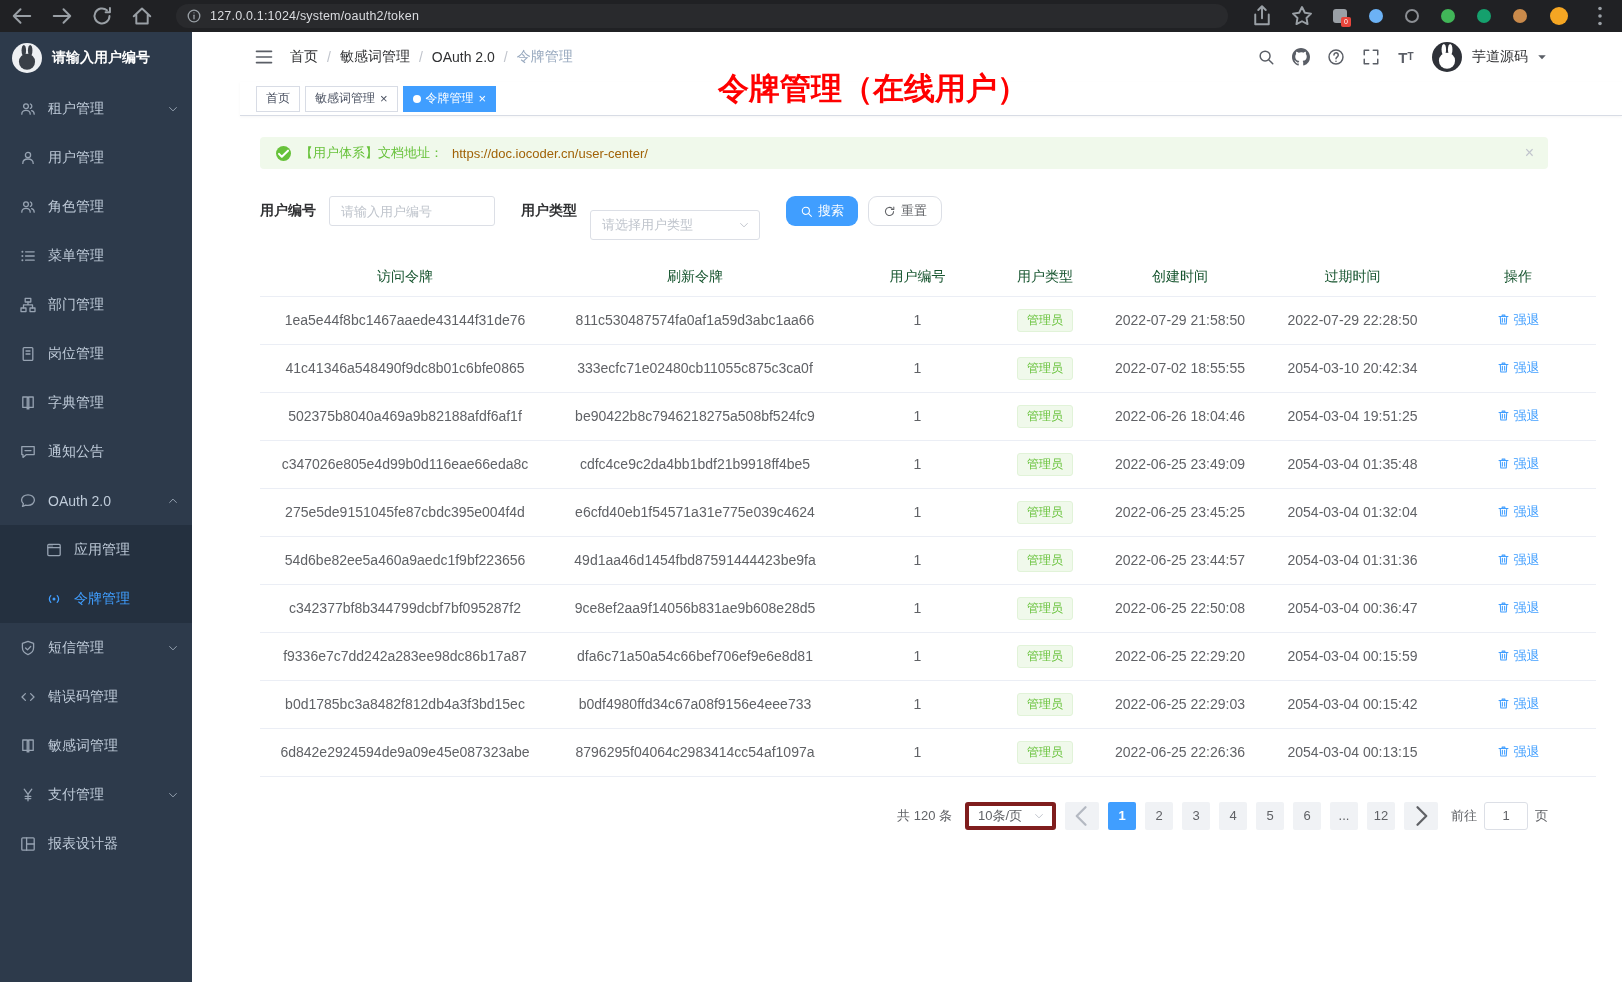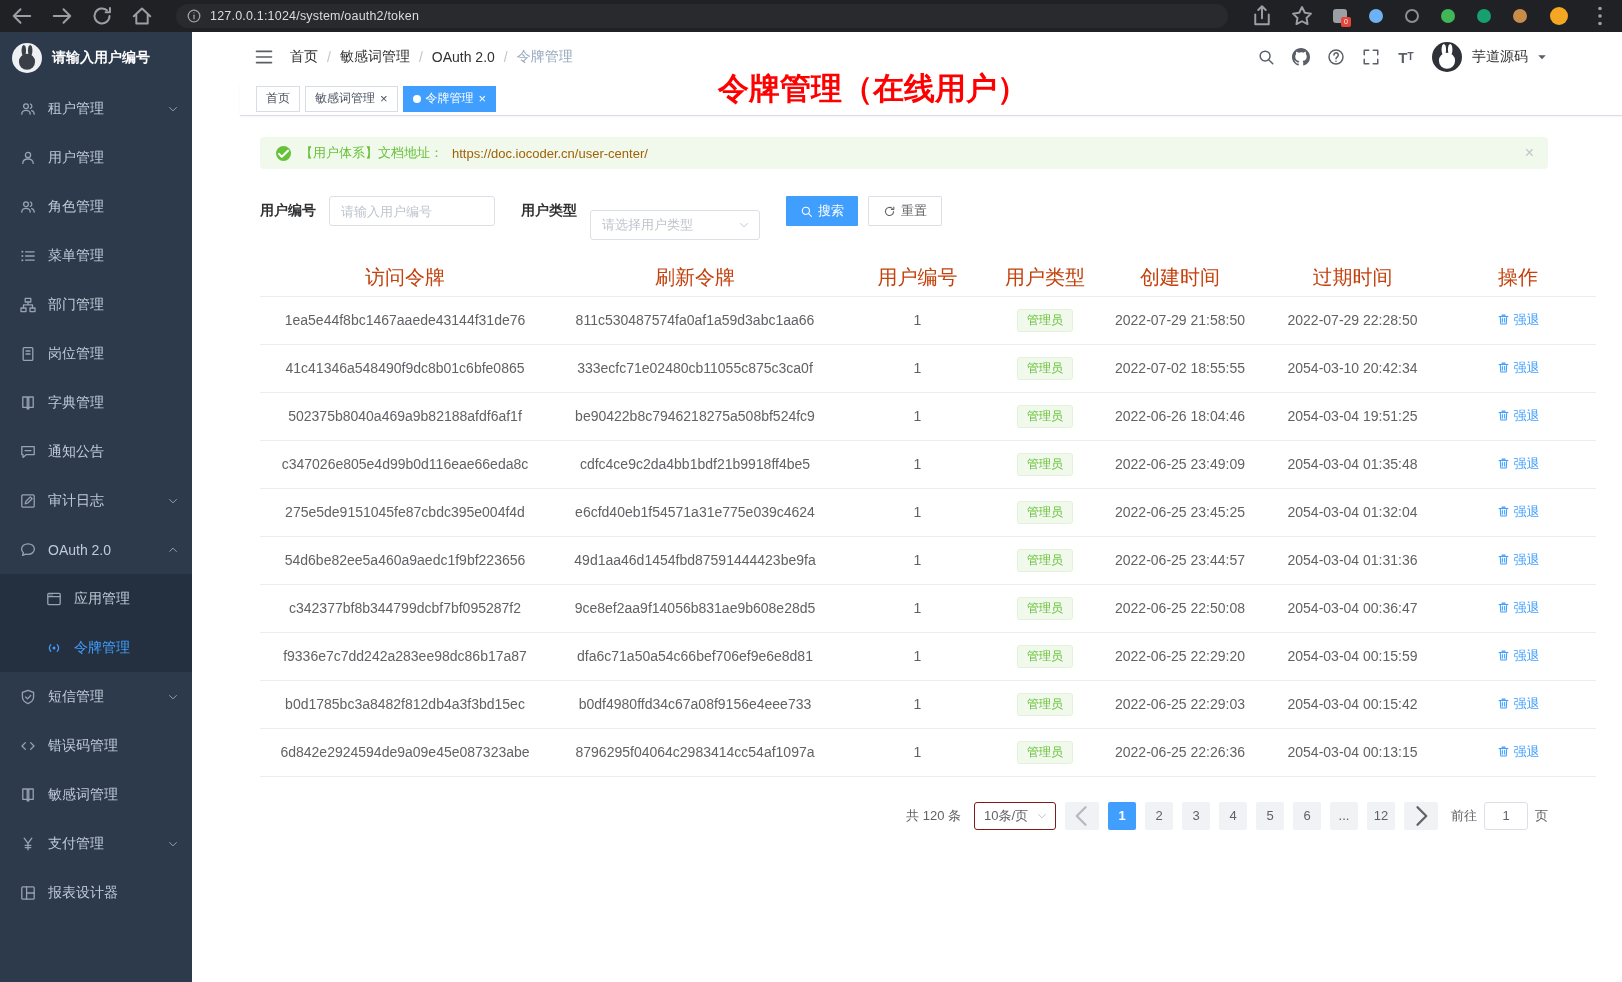--- a/index.html
+++ b/index.html
@@ -82,37 +82,37 @@
 
   .filters{display:flex;align-items:center;margin-top:13px;}
   .flabel{font-size:14px;font-weight:700;color:#303133;margin-right:13px;white-space:nowrap;}
   .flabel.g2{margin-left:26px;}
   .finput{width:166px;height:30px;border:1px solid #dcdfe6;border-radius:3px;padding:0 11px;font-size:13px;color:#606266;outline:none;font-family:inherit;}
   .finput::placeholder{color:#bfc4cc;}
   .fselect{width:170px;height:30px;border:1px solid #dcdfe6;border-radius:3px;display:flex;align-items:center;justify-content:space-between;padding:0 9px 0 11px;cursor:pointer;margin-top:28px;}
   .fselect .ph{font-size:13px;color:#bfc4cc;}
   .sel-caret{width:12px;height:12px;color:#c0c4cc;display:flex;align-items:center;}
   .sel-caret svg{width:12px;height:12px;}
-  .btn{height:30px;border:none;border-radius:1px;display:inline-flex;align-items:center;gap:5px;font-size:13px;cursor:pointer;padding:0 14px;font-family:inherit;}
+  .btn{height:30px;border:none;border-radius:9px;display:inline-flex;align-items:center;gap:5px;font-size:13px;cursor:pointer;padding:0 14px;font-family:inherit;}
   .btn .bi{width:13px;height:13px;display:flex;align-items:center;}
   .btn .bi svg{width:13px;height:13px;}
   .btn-primary{background:#409eff;color:#fff;margin-left:26px;}
   .btn-plain{background:#fff;color:#606266;border:1px solid #dcdfe6;margin-left:10px;}
 
   .dtable{width:100%;border-collapse:collapse;margin-top:19px;table-layout:fixed;}
-  .dtable th{height:37px;font-size:20px;font-weight:500;color:#c2410c;border-bottom:1px solid #ebeef5;text-align:center;white-space:nowrap;}
+  .dtable th{height:37px;font-size:14px;font-weight:500;color:#14532d;border-bottom:1px solid #ebeef5;text-align:center;white-space:nowrap;}
   .dtable td{height:48px;font-size:14px;color:#606266;border-bottom:1px solid #ebeef5;text-align:center;white-space:nowrap;overflow:hidden;}
   .badge{display:inline-block;padding:2px 9px;font-size:12px;line-height:17px;color:#67c23a;background:#f0f9eb;border:1px solid #e1f3d8;border-radius:3px;}
   .action-link{color:#409eff;font-size:13px;display:inline-flex;align-items:center;gap:4px;cursor:pointer;text-decoration:none;}
   .action-link .bi{width:13px;height:13px;display:flex;align-items:center;}
   .action-link svg{width:13px;height:13px;}
 
   .pagination{display:flex;align-items:center;justify-content:flex-end;gap:9px;margin-top:25px;font-size:13px;color:#606266;}
   .pg-total{margin-right:4px;}
-  .pg-size{width:82px;height:28px;border:1px solid #7f1d1d;border-radius:3px;display:flex;align-items:center;justify-content:space-between;padding:0 7px 0 9px;cursor:pointer;}
+  .pg-size{width:91px;height:28px;border:4px solid #7f1d1d;border-radius:3px;display:flex;align-items:center;justify-content:space-between;padding:0 7px 0 9px;cursor:pointer;}
   .pg-size .sel-caret svg{width:11px;height:11px;}
   .pbtn{min-width:28px;height:28px;padding:0 3px;border-radius:2px;background:#f0f2f5;display:flex;align-items:center;justify-content:center;font-size:13px;color:#606266;cursor:pointer;border:none;font-family:inherit;}
   .pbtn.active{background:#409eff;color:#fff;font-weight:700;}
   .pbtn svg{width:12px;height:12px;}
   .pbtn.prev{color:#b4b9c2;}
   .pg-goto{display:flex;align-items:center;gap:7px;margin-left:4px;}
   .pg-input{width:44px;height:28px;border:1px solid #dcdfe6;border-radius:3px;text-align:center;font-size:13px;color:#606266;outline:none;font-family:inherit;}
 </style>
 </head>
 <body>
@@ -272,34 +272,20 @@
             <svg viewBox="0 0 16 16" width="1em" height="1em" fill="none" stroke="currentColor" stroke-width="1.3" stroke-linecap="round" stroke-linejoin="round" style="width:100%;height:100%">
               <path d="M1.8 2.6h12.4v8H6.4l-3.4 2.8v-2.8H1.8z"></path>
               <path d="M5 6.6h6"></path>
             </svg>
           </span>
           <span class="mlabel">通知公告</span>
         </div>
         <div class="menu-item">
           <span class="mic">
             <svg viewBox="0 0 16 16" width="1em" height="1em" fill="none" stroke="currentColor" stroke-width="1.3" stroke-linecap="round" stroke-linejoin="round" style="width:100%;height:100%">
-              <rect x="1.8" y="1.8" width="12.4" height="12.4" rx="1.2"></rect>
-              <path d="M5.2 10.8l.8-2.6 4.3-4.3 1.8 1.8-4.3 4.3z"></path>
-            </svg>
-          </span>
-          <span class="mlabel">审计日志</span>
-          <span class="mchev">
-            <svg viewBox="0 0 16 16" width="1em" height="1em" fill="none" stroke="currentColor" stroke-width="1.3" stroke-linecap="round" stroke-linejoin="round" style="width:100%;height:100%">
-              <path d="M3.5 6L8 10.5 12.5 6"></path>
-            </svg>
-          </span>
-        </div>
-        <div class="menu-item">
-          <span class="mic">
-            <svg viewBox="0 0 16 16" width="1em" height="1em" fill="none" stroke="currentColor" stroke-width="1.3" stroke-linecap="round" stroke-linejoin="round" style="width:100%;height:100%">
               <path d="M8 1.8c3.6 0 6.4 2.3 6.4 5.3S11.6 12.4 8 12.4c-.8 0-1.6-.1-2.3-.3l-3.2 1.3.9-2.6C2.3 9.9 1.6 8.7 1.6 7.1c0-3 2.8-5.3 6.4-5.3z"></path>
             </svg>
           </span>
           <span class="mlabel">OAuth 2.0</span>
           <span class="mchev">
             <svg viewBox="0 0 16 16" width="1em" height="1em" fill="none" stroke="currentColor" stroke-width="1.3" stroke-linecap="round" stroke-linejoin="round" style="width:100%;height:100%">
               <path d="M3.5 10L8 5.5 12.5 10"></path>
             </svg>
           </span>
         </div>

